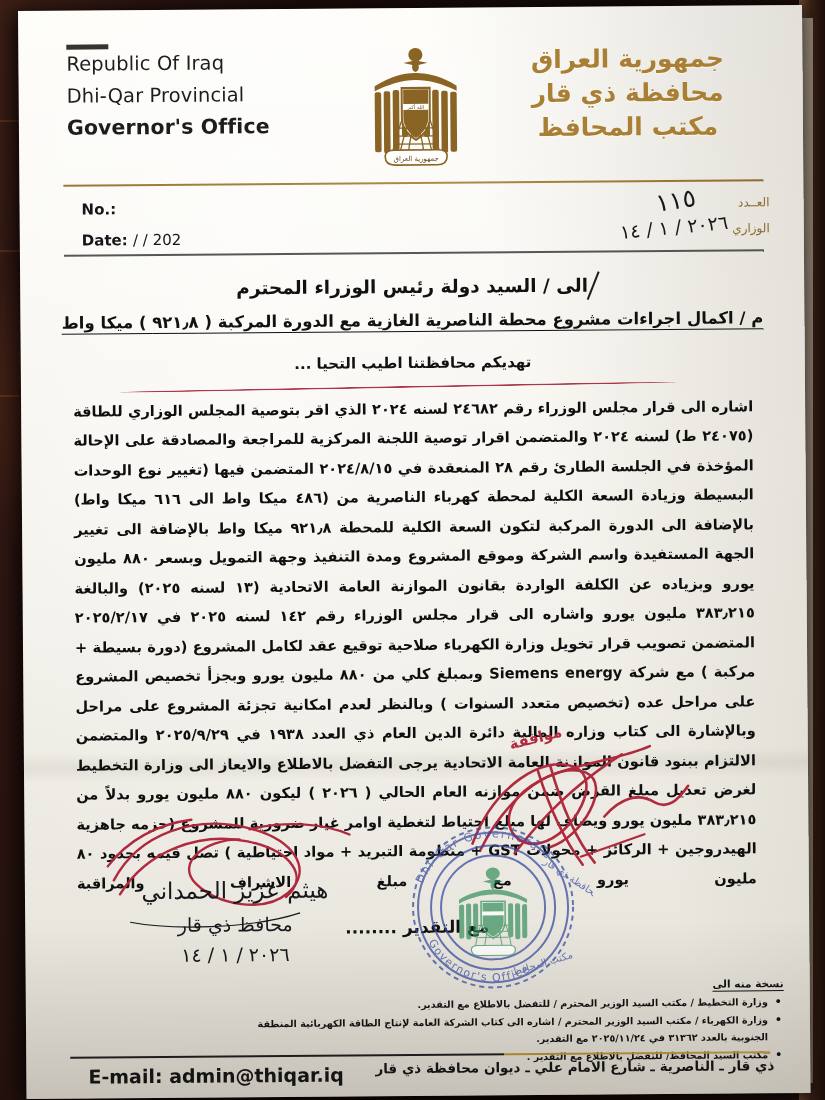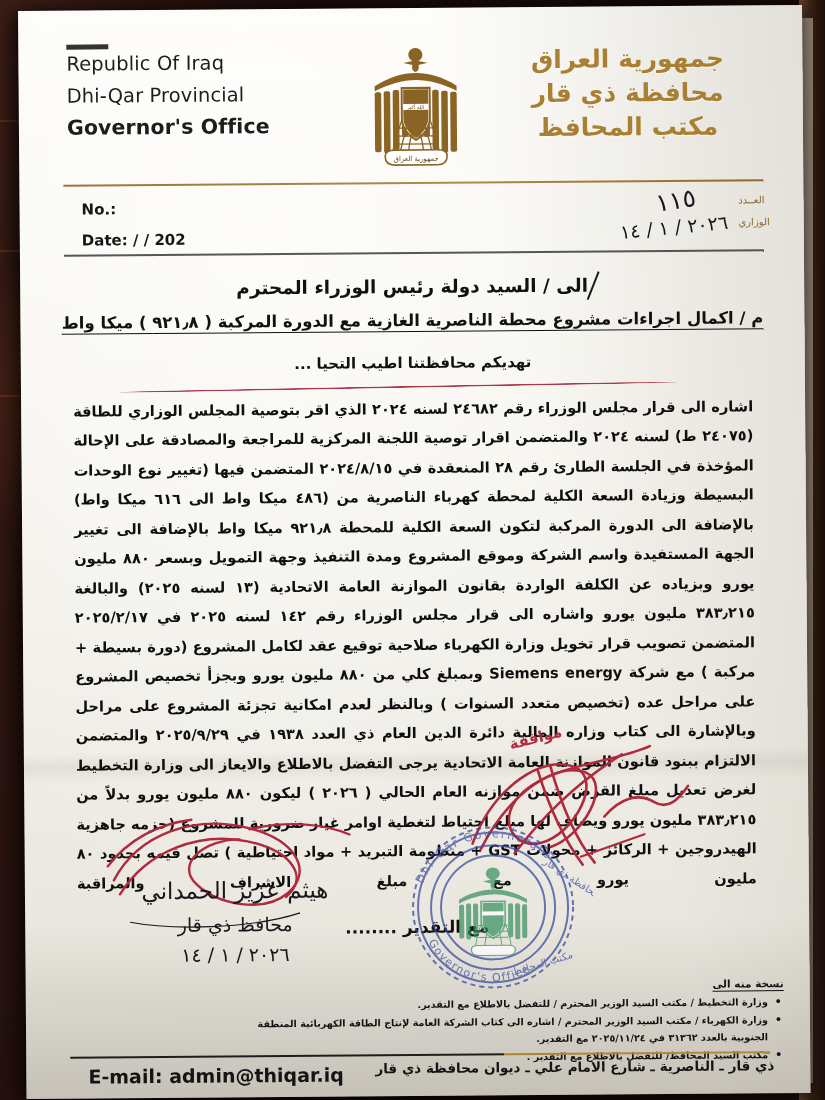--- a/index.html
+++ b/index.html
@@ -53,23 +53,23 @@
     font-family:"DejaVu Sans","Liberation Sans",sans-serif;
     text-shadow:0 1px 0 rgba(255,255,255,.6);}
   .hdr-ar div{font-size:25px;font-weight:bold;letter-spacing:.5px;}
 
   .rule1{position:absolute;left:44px;top:174px;width:700px;height:2px;
     background:linear-gradient(90deg,#9b7736,#b08c46 55%,#8e6a2f);}
 
   
   .meta{position:absolute;left:0;top:182px;width:784px;height:62px;}
   .meta .en{position:absolute;left:62px;top:2px;color:#16161a;font-weight:bold;font-size:15px;line-height:2.08;}
-  .meta .en span.val{font-weight:bold;}
+  .meta .en span.val{font-weight:normal;}
   .meta .ar{position:absolute;right:34px;top:2px;direction:rtl;color:#8a6a31;
-    font-size:10px;line-height:2.2;text-align:left;}
+    font-size:12px;line-height:2.2;text-align:right;}
   .hw{font-family:"DejaVu Sans","Liberation Sans",sans-serif;color:#16181c;}
   .hw-no{position:absolute;right:108px;top:-2px;font-size:25px;transform:rotate(-9deg);letter-spacing:1px;}
   .hw-date{position:absolute;right:76px;top:28px;font-size:19px;transform:rotate(-5deg);letter-spacing:.5px;}
 
   .rule2{position:absolute;left:44px;top:244px;width:700px;height:1.5px;background:#3a3a3a;opacity:.85;}
 
   
   .body{position:absolute;left:0;top:258px;width:784px;direction:rtl;color:#111;}
   .to{text-align:center;font-size:18.5px;font-weight:bold;margin-top:10px;letter-spacing:.2px;}
   .subj{text-align:center;font-size:16.5px;font-weight:bold;margin-top:14px;

